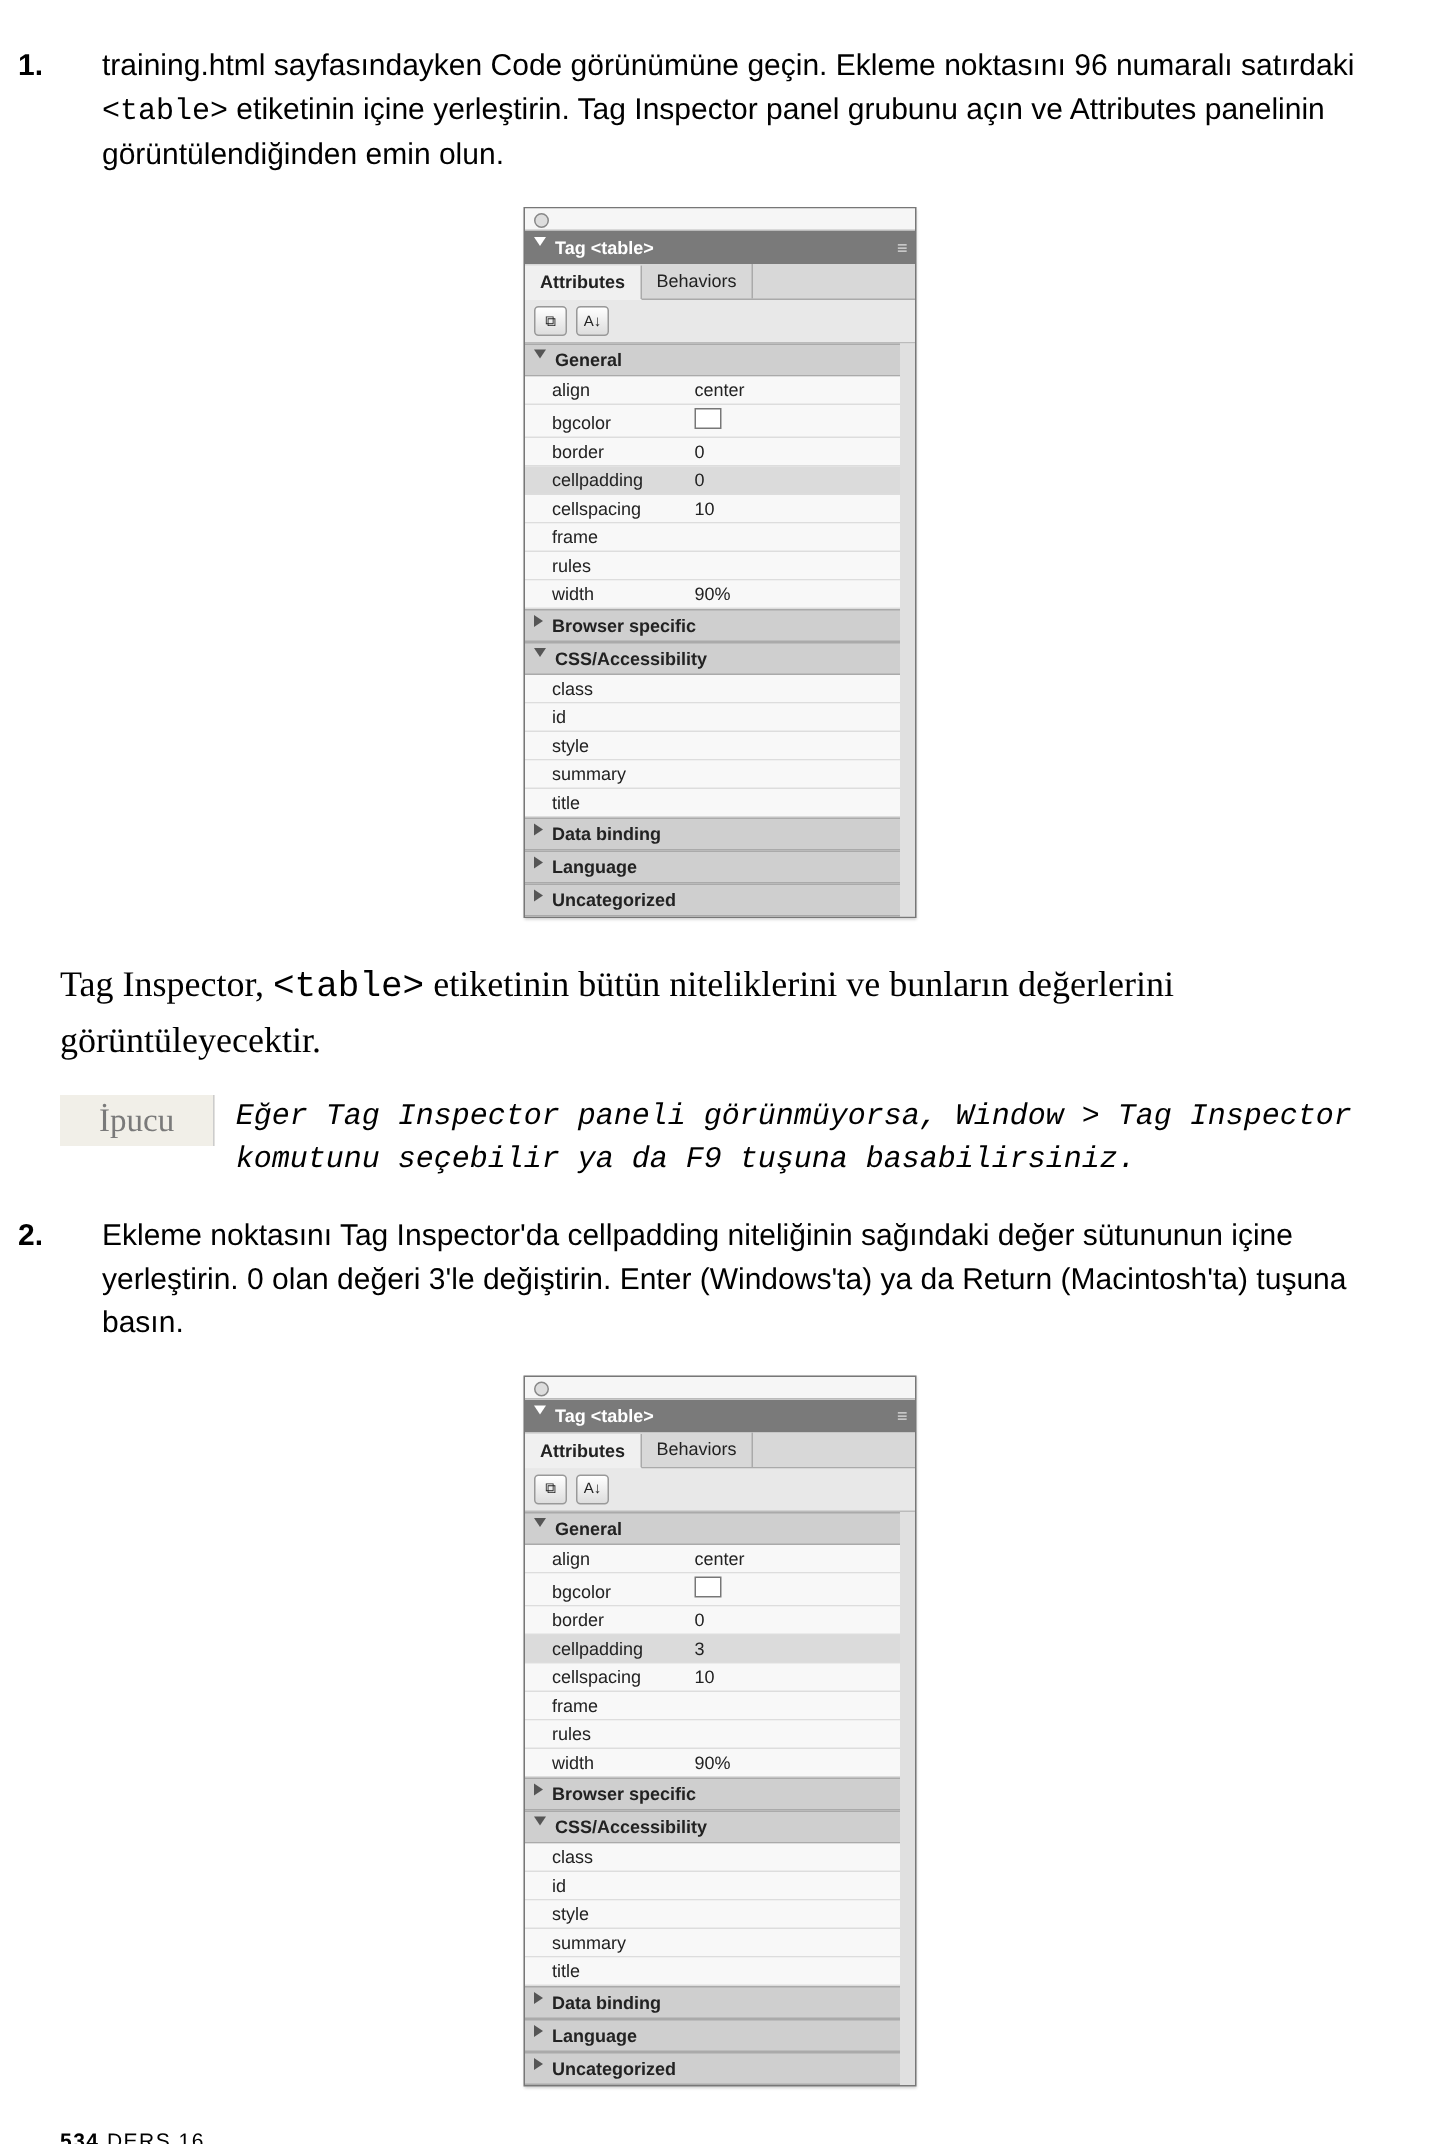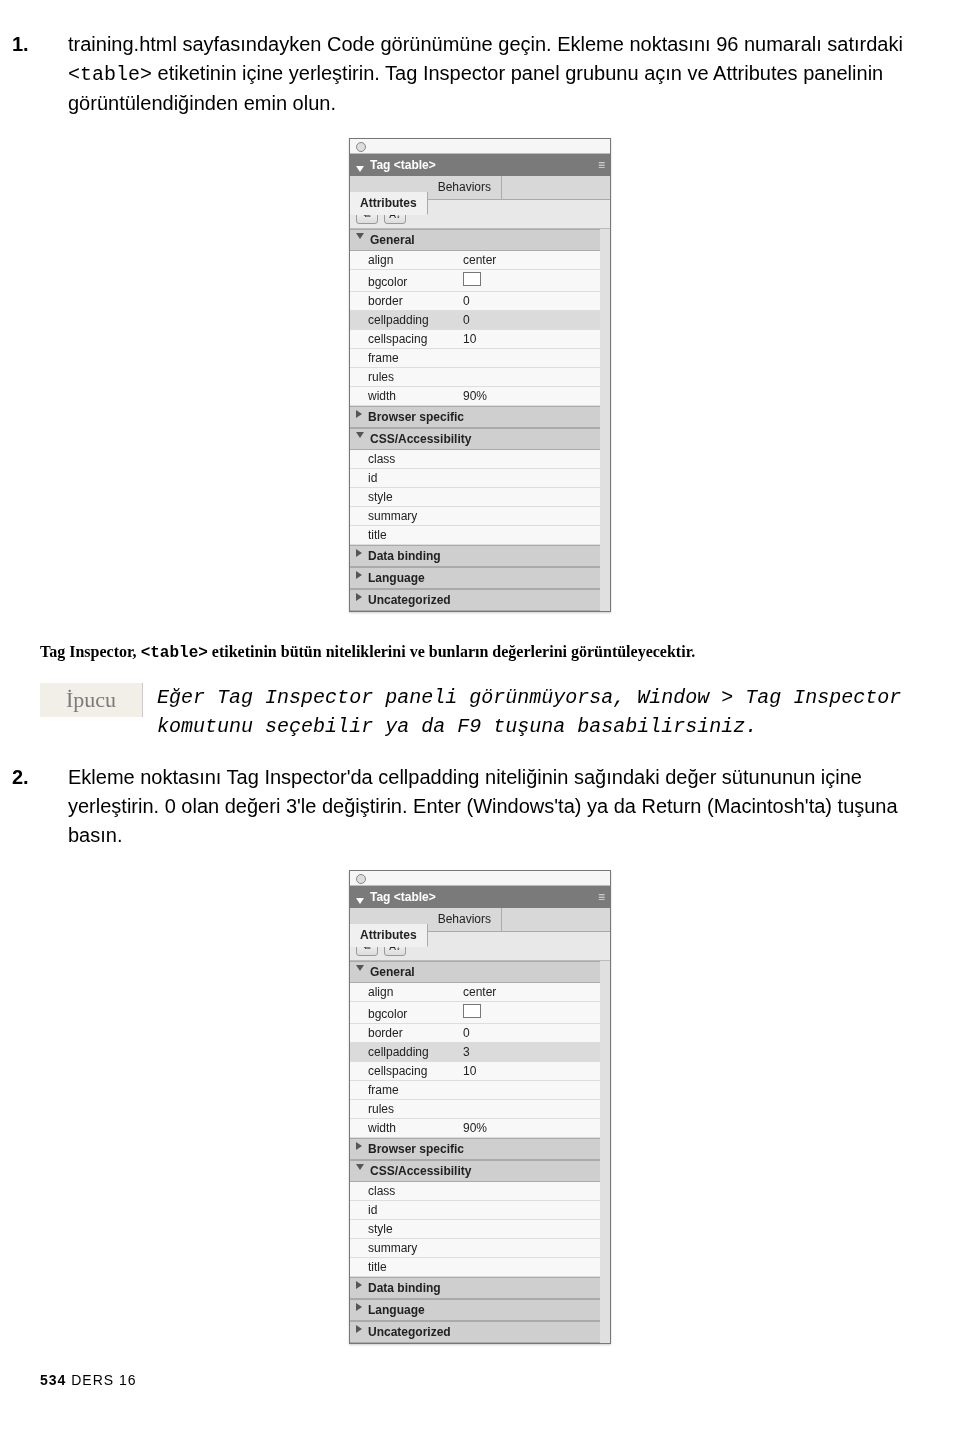--- a/index.html
+++ b/index.html
@@ -56,21 +56,21 @@
   .panel .winbar .dot {
     position: absolute;
     left: 6px; top: 3px;
     width: 8px; height: 8px;
     border: 1px solid #888;
     border-radius: 50%;
     background: #ddd;
   }
   .panel .titlebar {
     display: flex;
-    align-items: flex-end;
+    align-items: flex-start;
     background: #7a7a7a;
     color: #fff;
     padding: 4px 6px;
     font-weight: bold;
   }
   .panel .titlebar .tri {
     display: inline-block;
     width: 0; height: 0;
     border-left: 4px solid transparent;
     border-right: 4px solid transparent;
@@ -91,21 +91,21 @@
   .panel .tabs .tab {
     padding: 4px 10px;
     font-size: 12px;
     border-right: 1px solid #aaa;
   }
   .panel .tabs .tab.active {
     background: #f0f0f0;
     border-bottom: 1px solid #f0f0f0;
     font-weight: bold;
     position: relative;
-    top: 16px;
+    top: 1px;
   }
   .panel .toolbar {
     display: flex;
     gap: 6px;
     padding: 4px 6px;
     background: #e8e8e8;
     border-bottom: 1px solid #bbb;
   }
   .panel .toolbar .btn {
     width: 20px; height: 18px;
@@ -168,24 +168,23 @@
     background: #e0e0e0;
   }
   .panel-body {
     display: flex;
   }
   .panel-main {
     flex: 1;
   }
   .serif-body {
     font-family: Georgia, "Times New Roman", serif;
-    font-size: 16px;
+    font-size: 24px;
     line-height: 1.45;
     margin: 14px 0 18px;
-    font-weight: bold;
   }
   .tip {
     display: flex;
     align-items: flex-start;
     margin: 10px 0 22px;
   }
   .tip-badge {
     font-family: Georgia, serif;
     font-size: 22px;
     color: #7a7a7a;

